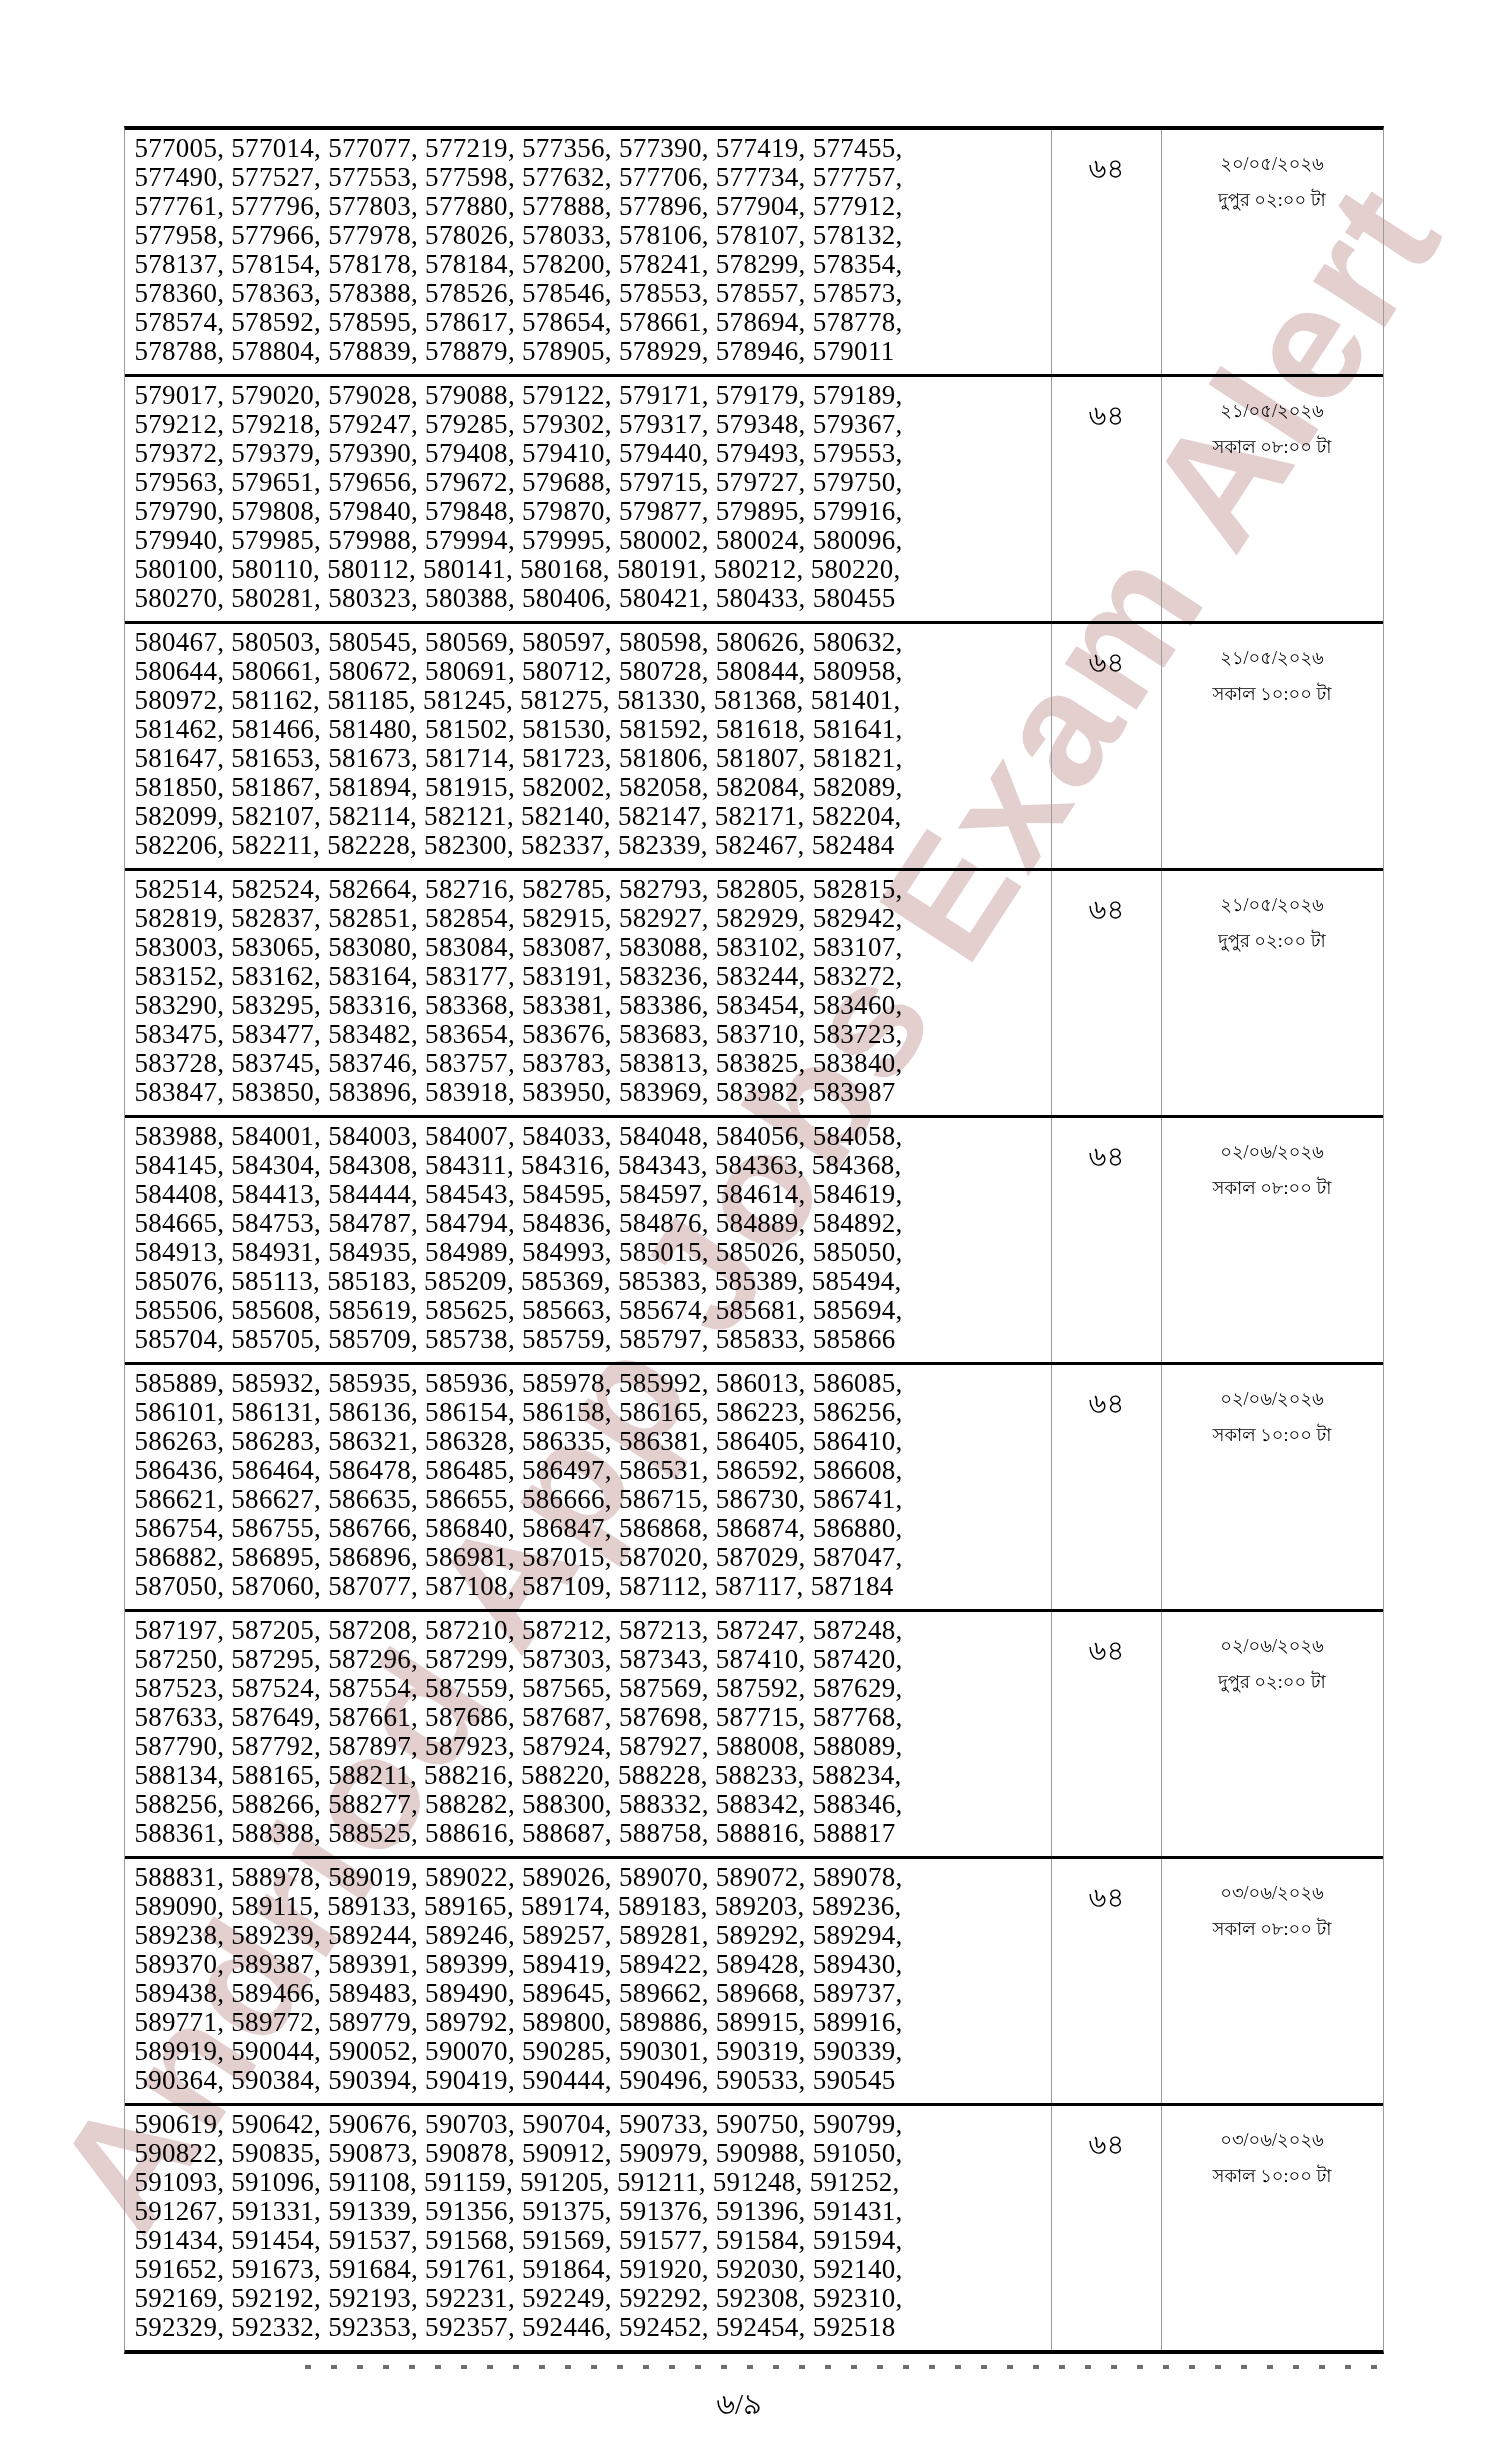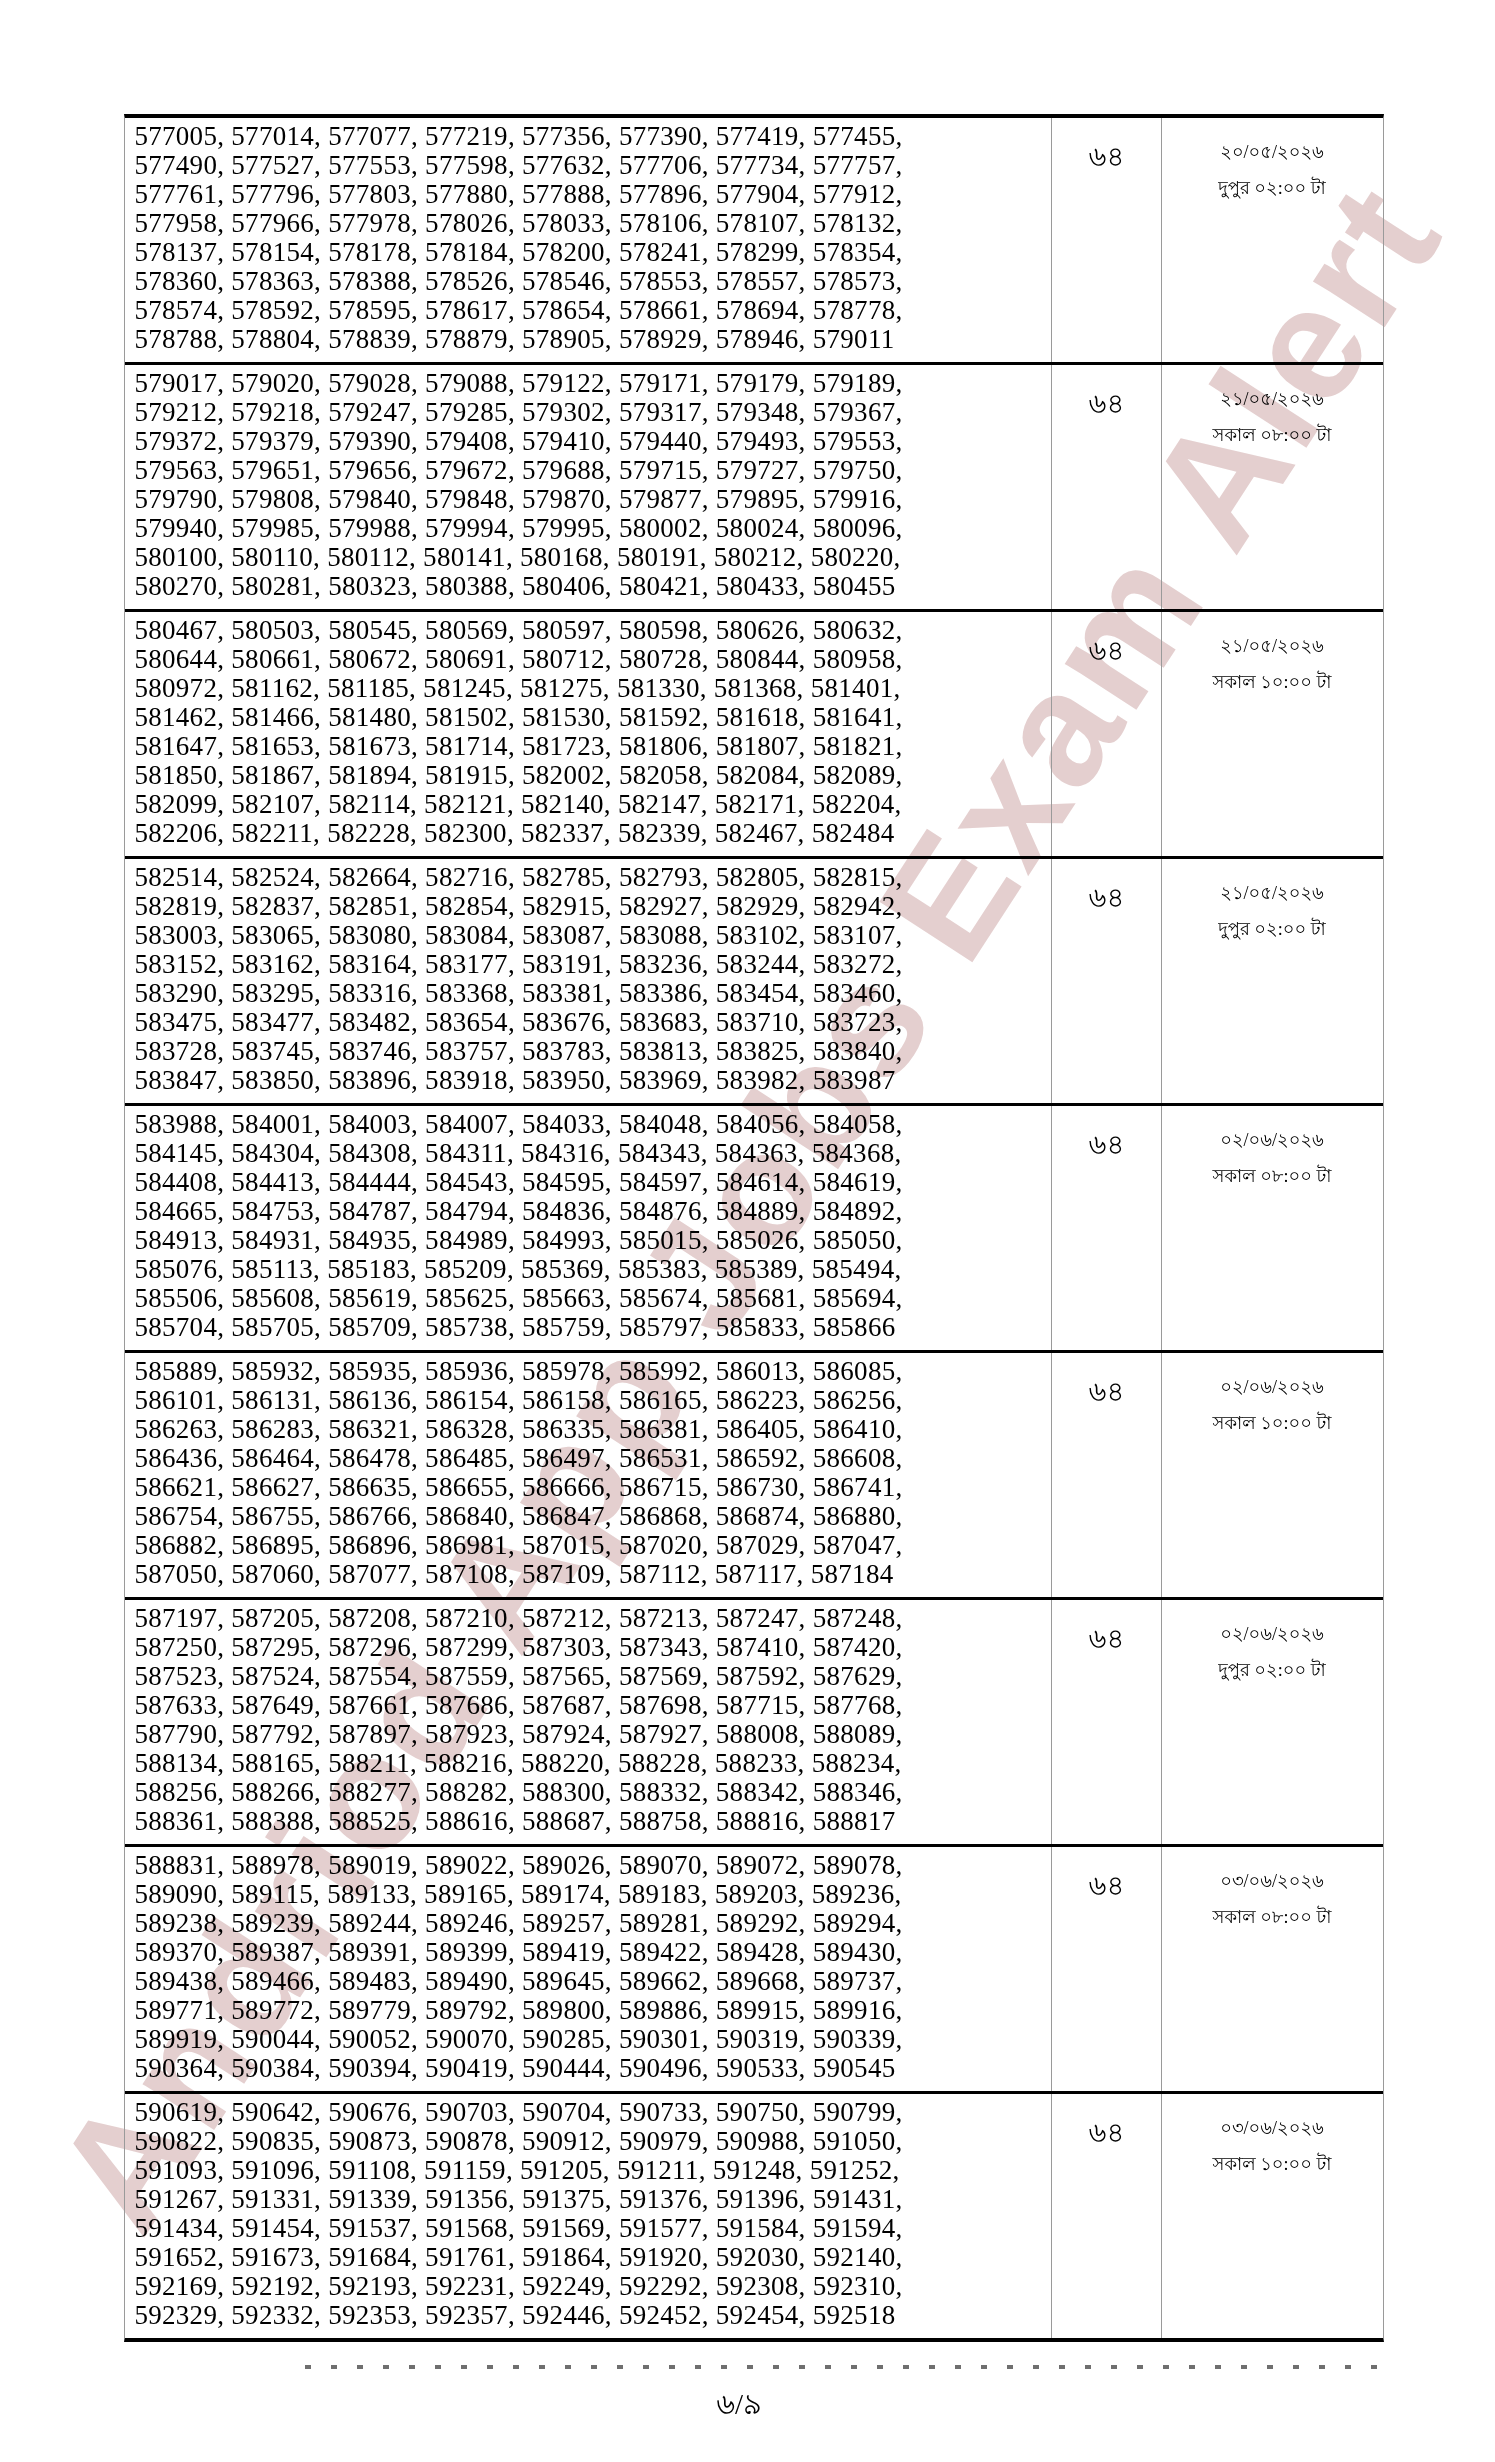--- a/index.html
+++ b/index.html
@@ -24,21 +24,21 @@
     font-weight:bold;
     font-size:161px;
     letter-spacing:4.7px;
     color:rgba(188,134,134,0.40);
     z-index:1;
     pointer-events:none;
   }
   #schedule-table{
     position:absolute;
     left:124px;
-    top:114px;
+    top:126px;
     width:1258px;
     z-index:2;
     border-top:4.1px solid #000;
     border-bottom:4.1px solid #000;
     border-left:1.8px solid #9a9a9a;
     border-right:1.8px solid #9a9a9a;
   }
   .trow{
     display:flex;
     align-items:stretch;

